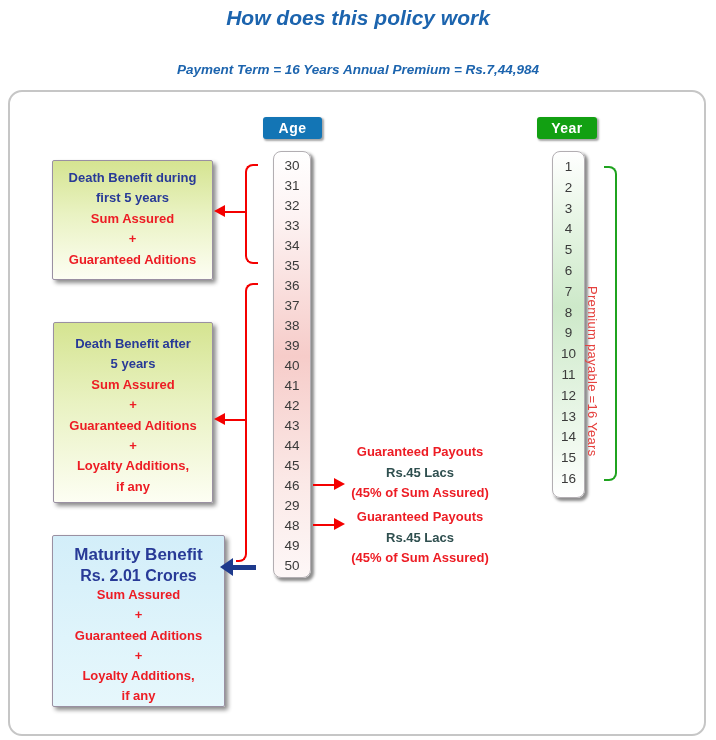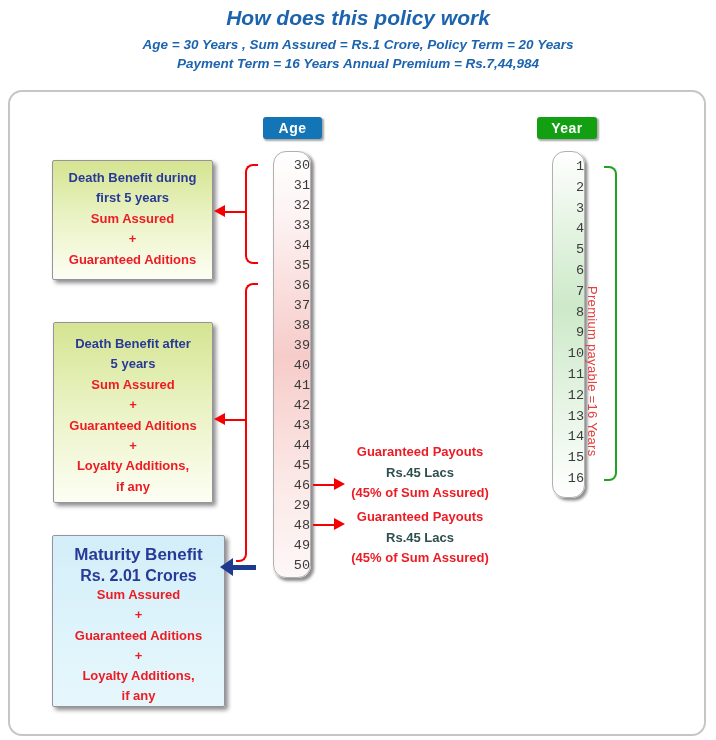--- a/index.html
+++ b/index.html
@@ -10,33 +10,33 @@
   }
   *{margin:0;padding:0;box-sizing:border-box;}
   html,body{background:#fff;}
   body{font-family:"Liberation Sans",sans-serif;}
   .page{position:relative;width:716px;height:740px;background:#fff;overflow:hidden;}
 
   .title{position:absolute;top:6px;left:0;width:100%;text-align:center;
     font-size:21px;font-weight:bold;font-style:italic;color:var(--title-blue);}
   .subtitle{position:absolute;left:0;width:100%;text-align:center;
     font-size:13.5px;font-weight:bold;font-style:italic;color:var(--title-blue);}
-  .sub1{top:37px;} .sub2{top:56px;text-align:center;}
+  .sub1{top:37px;} .sub2{top:62px;text-align:center;}
 
   .panel{position:absolute;left:8px;top:90px;width:698px;height:646px;
     border:2px solid #C6C6C6;border-radius:14px;background:#fff;}
 
   .col-header{position:absolute;height:22px;color:#fff;font-size:14px;font-weight:bold;
     text-align:center;line-height:22px;border-radius:3px;letter-spacing:.5px;
     box-shadow:1.5px 1.5px 2px rgba(0,0,0,.35);}
   .age-header{left:263px;top:117px;width:59px;background:var(--age-header-bg);}
   .year-header{left:537px;top:117px;width:60px;background:var(--year-header-bg);}
 
-  .num-col{position:absolute;border:1px solid #b2aeb2;border-radius:13px;
-    box-shadow:2.5px 2.5px 3px rgba(0,0,0,.45);text-align:right;font-family:Liberation Mono, monospace;}
+  .num-col{position:absolute;border:1px solid #b2aeb2;border-radius:8px;
+    box-shadow:2.5px 2.5px 3px rgba(0,0,0,.45);text-align:center;}
   .age-col{left:273px;top:151px;width:38px;height:427px;padding-top:4px;
     background:linear-gradient(180deg,#ffffff 0%,#fdf3f3 15%,#f6ccc9 48%,#fbe9e7 78%,#fdf7f7 100%);}
   .year-col{left:552px;top:151px;width:33px;height:347px;padding-top:5px;
     background:linear-gradient(180deg,#ffffff 0%,#e9f6e7 18%,#cde9c9 45%,#f0f9ef 85%,#ffffff 100%);}
   .age-col .num-row{line-height:20px;font-size:13.5px;color:#3a3a3a;}
   .year-col .num-row{line-height:20.8px;font-size:13.5px;color:#3a3a3a;}
 
   .bbox{position:absolute;text-align:center;border:1px solid #9a90a2;border-radius:2px;
     box-shadow:3px 3px 4px rgba(0,0,0,.45);}
   .green-grad{background:linear-gradient(180deg,#d5e491 0%,#e9f2c2 45%,#fdfef3 100%);}
@@ -91,21 +91,20 @@
   .premium-note{position:absolute;left:585px;top:286px;height:175px;
     writing-mode:vertical-rl;white-space:nowrap;color:var(--premium-red);
     font-size:13px;letter-spacing:.3px;}
 </style>
 </head>
 <body>
 
 <div class="page">
 
   <div class="title">How does this policy work</div>
-  <div class="subtitle sub1">Age = 30 Years , Sum Assured = Rs.1 Crore, Policy Term = 20 Years</div>
   <div class="subtitle sub2">Payment Term = 16 Years Annual Premium = Rs.7,44,984</div>
 
   <div class="panel"></div>
 
   <div class="col-header age-header">Age</div>
   <div class="num-col age-col">
 
   <div class="num-row">30</div>
       <div class="num-row">31</div>
       <div class="num-row">32</div>

